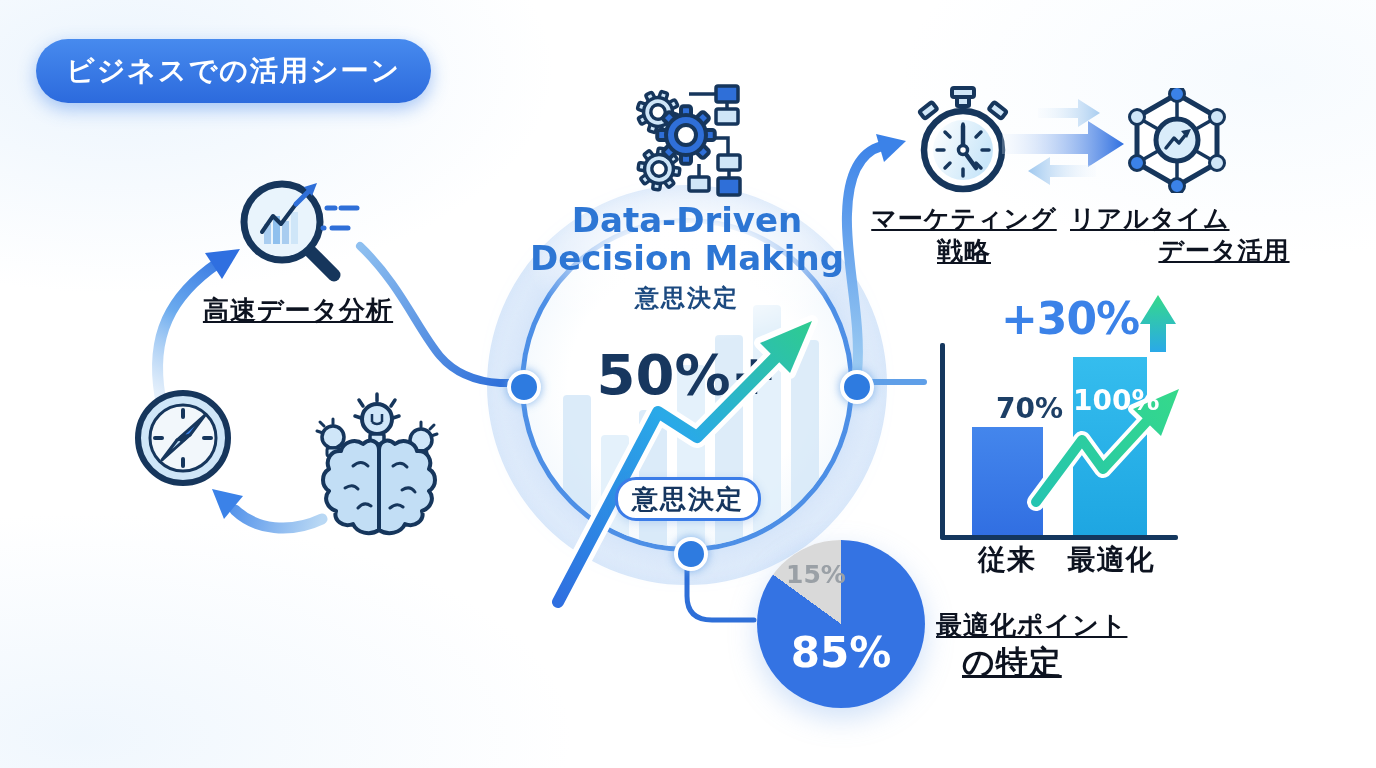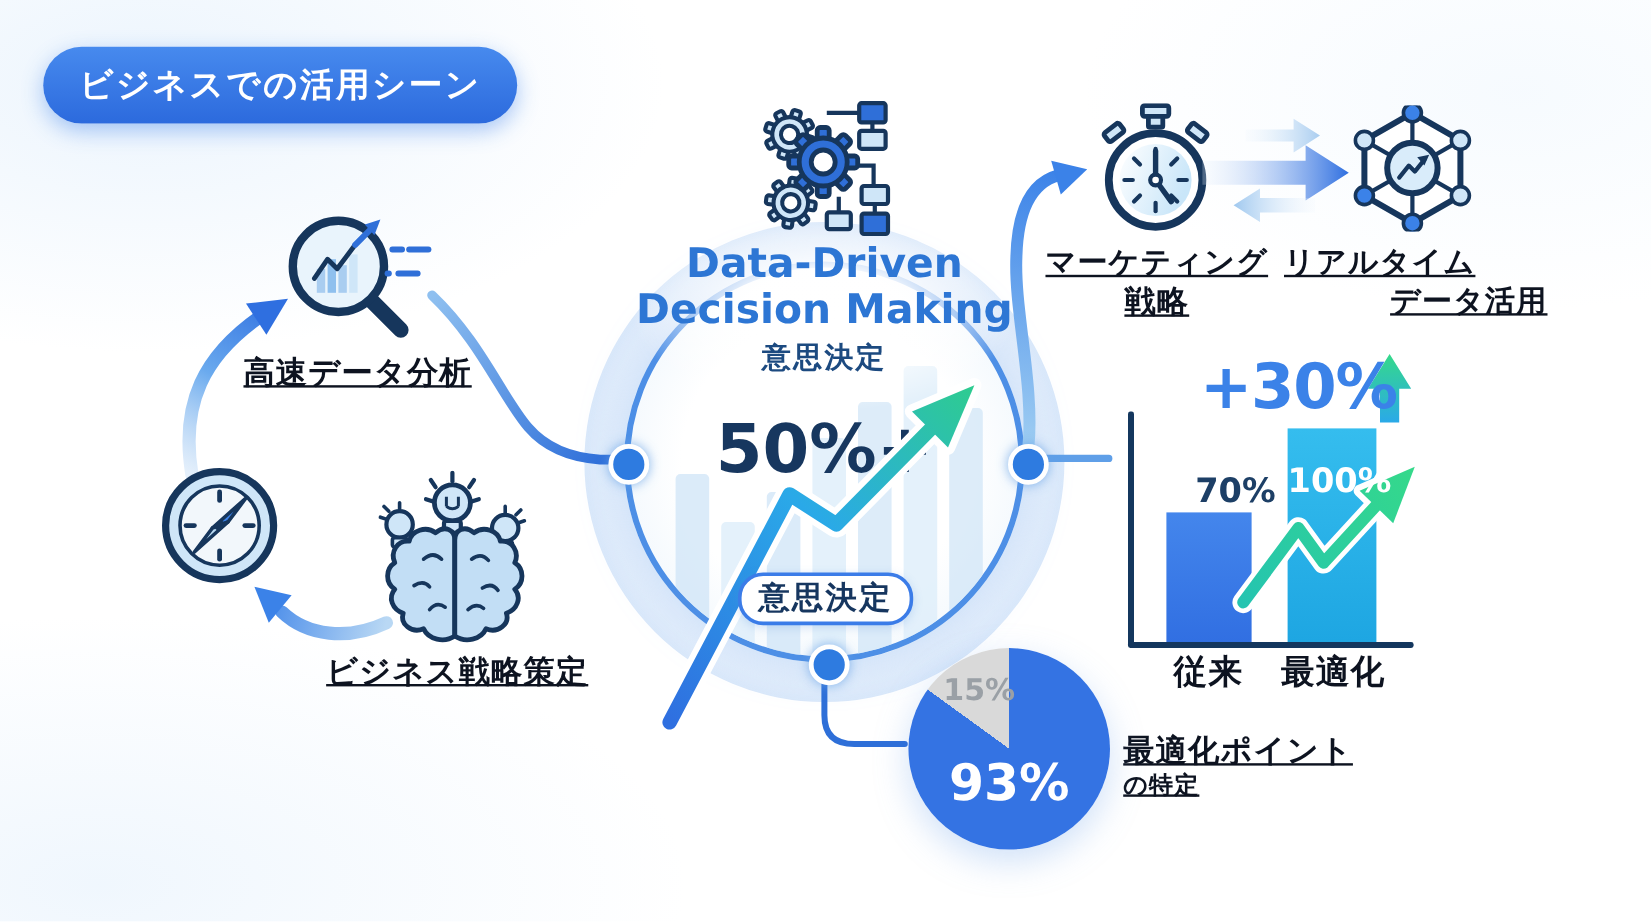--- a/index.html
+++ b/index.html
@@ -47,21 +47,21 @@
   .title-en{color:#2d76d4;font-weight:800;font-size:34px;letter-spacing:0;z-index:6;}
   .subtitle{color:#1c4a80;font-weight:700;font-size:24px;letter-spacing:2px;z-index:6;}
   .metric{color:#17375f;font-weight:800;font-size:56px;letter-spacing:0;z-index:5;}
   
   .lbl26{font-size:26px;z-index:6;}
   
   .axis{background:#14375e;border-radius:2px;z-index:4;}
   .bar{z-index:4;}
   .bar-val{font-weight:800;font-size:28px;z-index:6;}
   .cat{font-weight:800;font-size:28px;color:#0d1320;z-index:6;letter-spacing:1px;}
-  .delta{color:#3b82e8;font-weight:800;font-size:52px;letter-spacing:-1px;z-index:6;}
+  .delta{color:#3b82e8;font-weight:800;font-size:44px;letter-spacing:-1px;z-index:6;}
   
   .pie{left:757px;top:540px;width:168px;height:168px;border-radius:50%;
     background:conic-gradient(#3473e3 0deg 306deg, #d9d9d9 306deg 360deg);
     box-shadow:0 10px 28px rgba(120,170,235,.35);z-index:4;}
   .pie-major{color:#fff;font-weight:800;font-size:42px;z-index:5;}
   .pie-minor{color:#9aa0a6;font-weight:800;font-size:25px;z-index:5;}
   svg{display:block;}
   .icon{z-index:6;}
   .overlay{left:0;top:0;z-index:5;pointer-events:none;}
 </style>
@@ -198,21 +198,20 @@
       <g fill="none" stroke="#16365c" stroke-width="3" stroke-linecap="round">
         <path d="M40,74 q8,-7 15,0"></path>
         <path d="M32,96 q8,-5 13,1"></path>
         <path d="M45,116 q6,-7 13,-2"></path>
         <path d="M80,74 q8,-6 14,1"></path>
         <path d="M89,98 q8,-5 13,2"></path>
         <path d="M77,116 q7,-6 13,-1"></path>
       </g>
     </g>
   </svg>
-  <div class="abs jp lbl26 ctr" style="left:258px;top:542px;width:246px;">ビジネス戦略策定</div>
 
   <svg class="abs icon" style="left:908px;top:86px;" width="110" height="118" viewBox="0 0 110 118">
     <defs>
       <linearGradient id="swface" x1="0" y1="0" x2="1" y2="0.4">
         <stop offset="0" stop-color="#ffffff"></stop>
           <stop offset="1" stop-color="#c9e6f9"></stop>
       </linearGradient>
     </defs>
     <rect x="44" y="2" width="22" height="9" rx="2" fill="#cfe6f8" stroke="#16365c" stroke-width="4"></rect>
     <rect x="49" y="11" width="12" height="9" rx="1" fill="#cfe6f8" stroke="#16365c" stroke-width="4"></rect>
@@ -284,24 +283,24 @@
   <div class="abs axis" style="left:940px;top:535px;width:238px;height:4.5px;"></div>
   <div class="abs bar" style="left:972px;top:427px;width:71px;height:108px;background:linear-gradient(180deg,#4486ec,#316fe2);"></div>
   <div class="abs bar" style="left:1073px;top:357px;width:74px;height:178px;background:linear-gradient(180deg,#35bdee,#1ea6e2);"></div>
   <div class="abs bar-val ctr" style="left:972px;top:392px;width:71px;color:#1d3f66;margin-left:22px;">70%</div>
   <div class="abs bar-val ctr" style="left:1073px;top:364px;width:74px;color:#ffffff;margin-top:20px;">100%</div>
   <div class="abs delta ctr" style="left:1000px;top:293px;width:140px;">+30%</div>
   <div class="abs cat ctr" style="left:957px;top:541px;width:100px;">従来</div>
   <div class="abs cat ctr" style="left:1061px;top:541px;width:100px;">最適化</div>
 
   <div class="abs pie"></div>
-  <div class="abs pie-major ctr" style="left:767px;top:628px;width:148px;">93%</div>
+  <div class="abs pie-major ctr" style="left:767px;top:628px;width:148px;">85%</div>
   <div class="abs pie-minor ctr" style="left:776px;top:560px;width:80px;">15%</div>
   <div class="abs jp" style="left:936px;top:608px;font-size:26px;">最適化ポイント</div>
-  <div class="abs jp" style="left:936px;top:641px;font-size:20px;">の特定</div>
+  <div class="abs jp" style="left:962px;top:641px;font-size:32px;">の特定</div>
 
   <svg class="abs overlay" width="1376" height="768" viewBox="0 0 1376 768">
     <defs>
       <linearGradient id="cg1" gradientUnits="userSpaceOnUse" x1="360" y1="246" x2="517" y2="383">
         <stop offset="0" stop-color="#8fc0f0"></stop>
           <stop offset="1" stop-color="#2a6bd8"></stop>
       </linearGradient>
       <linearGradient id="cg2" gradientUnits="userSpaceOnUse" x1="160" y1="396" x2="238" y2="252">
         <stop offset="0" stop-color="#cfe3f8" stop-opacity="0.55"></stop>
           <stop offset="0.5" stop-color="#6aaaee"></stop>

